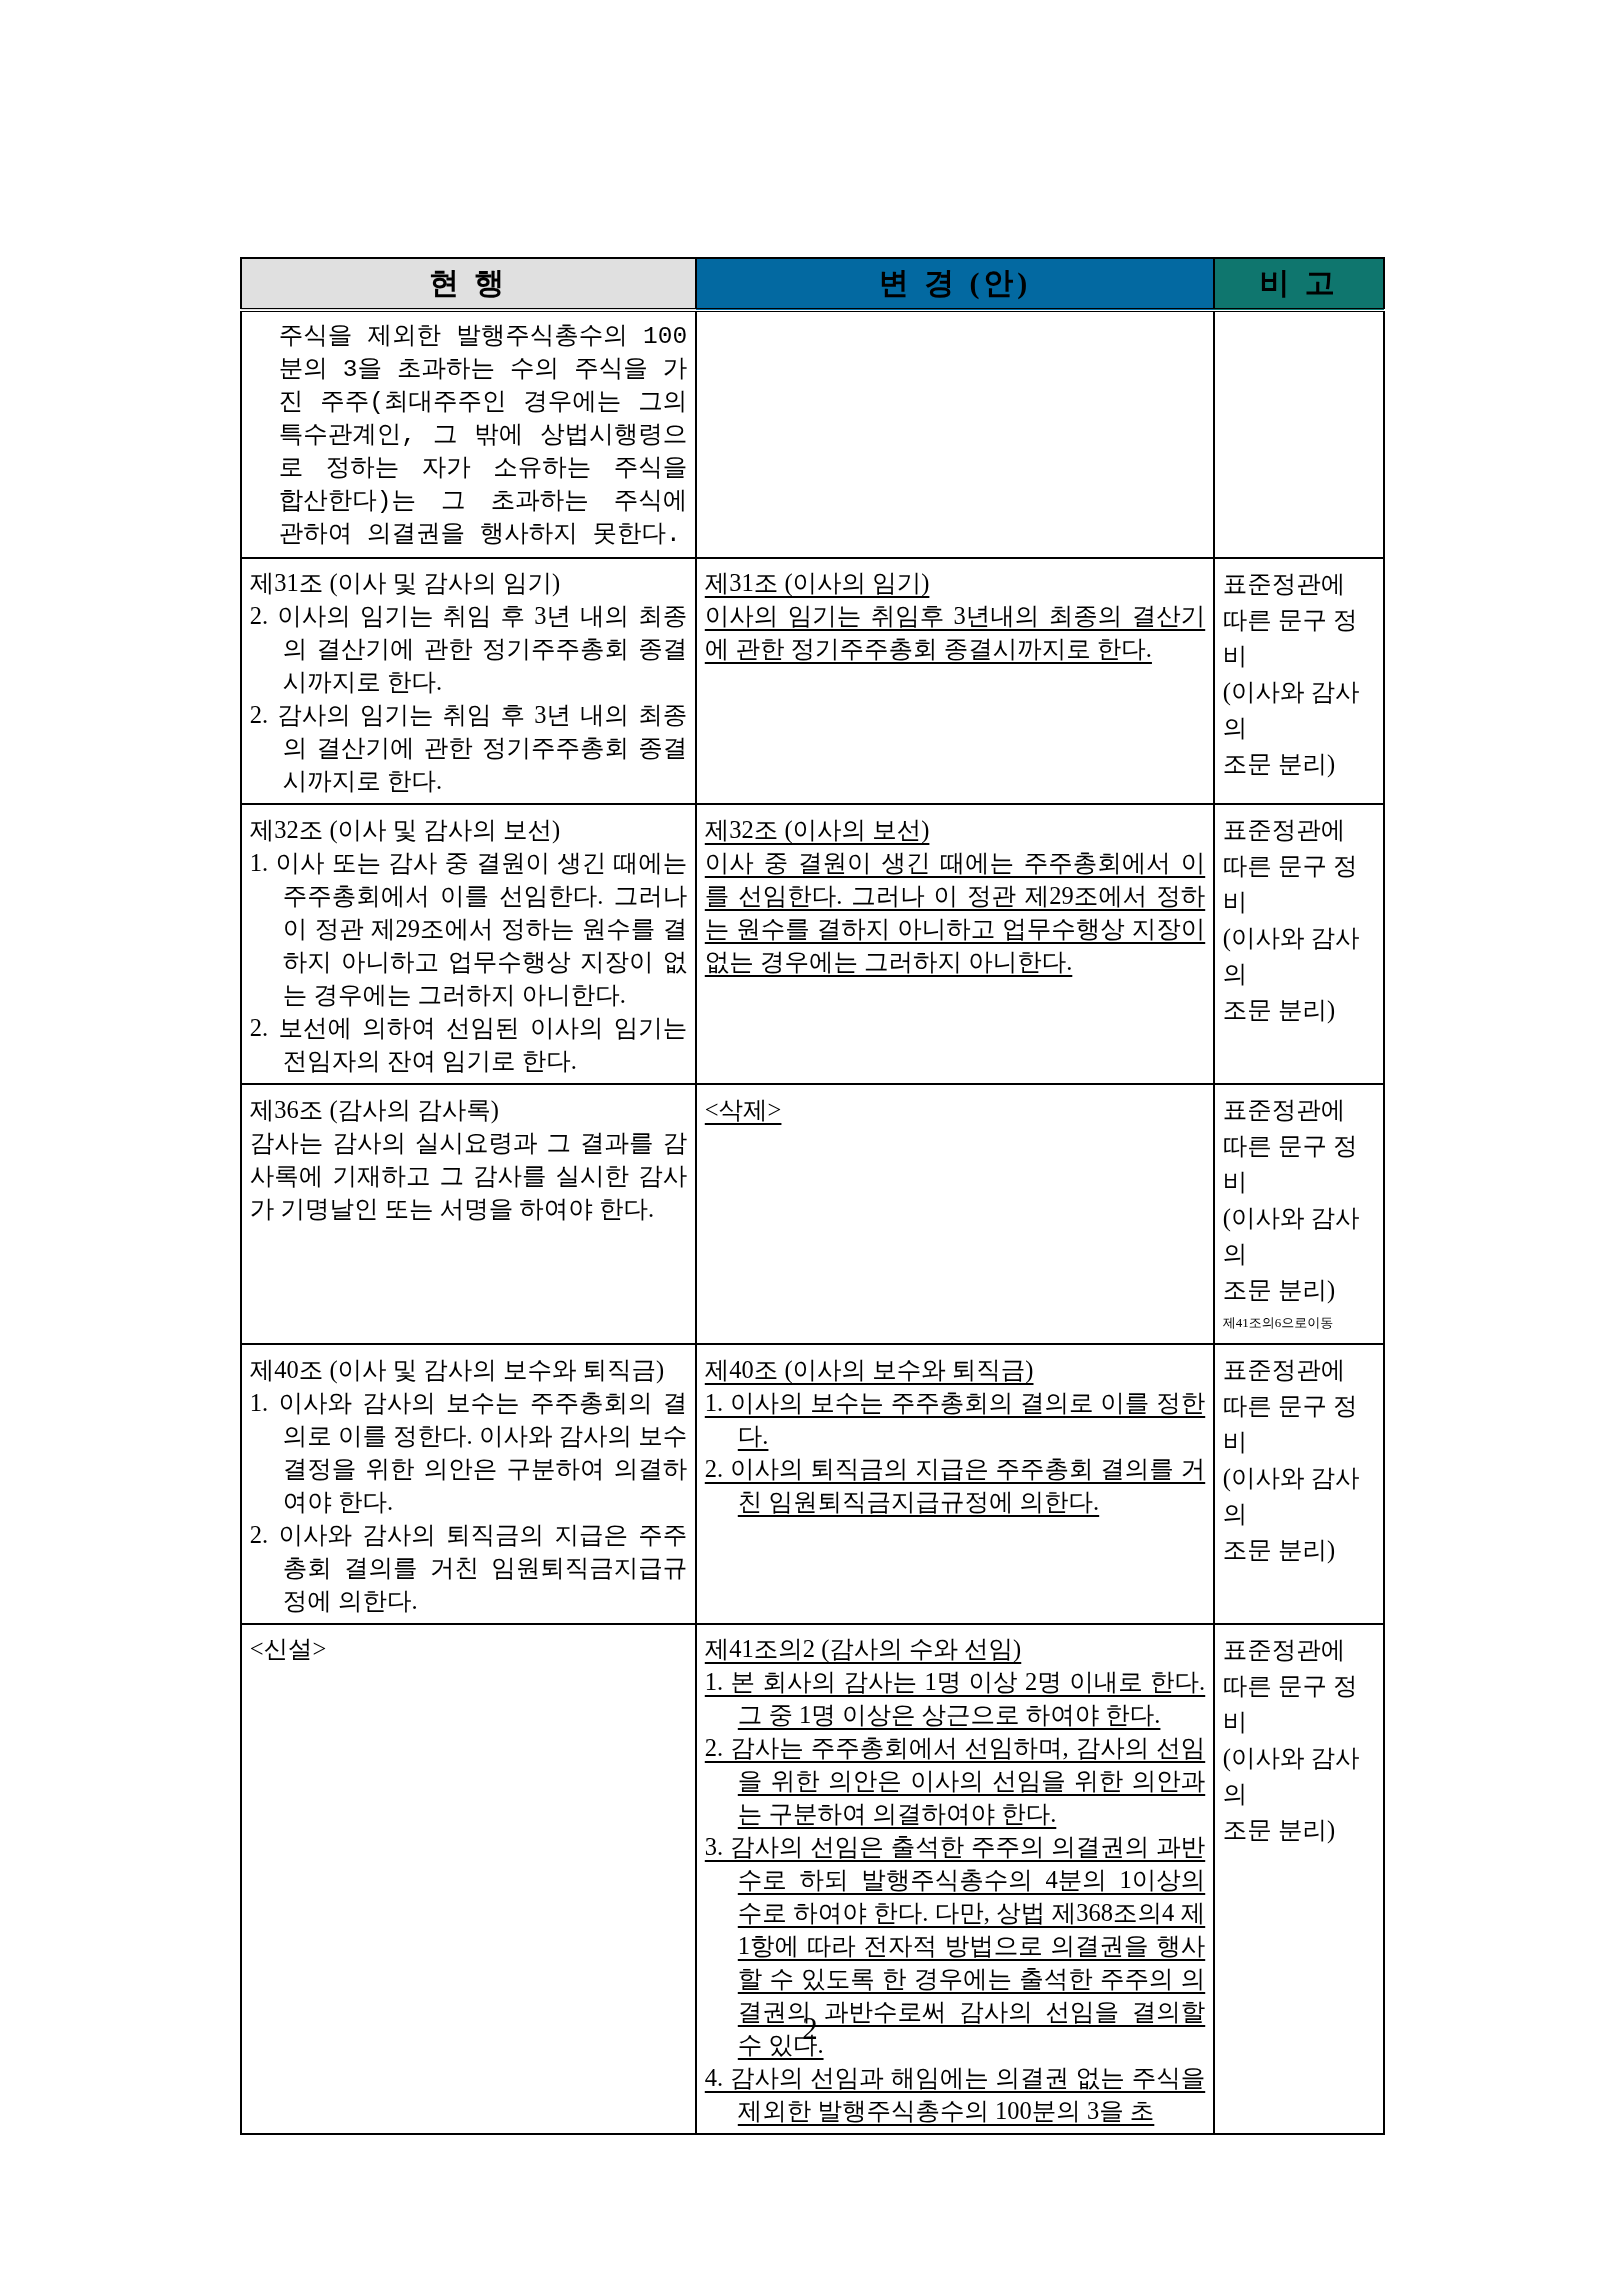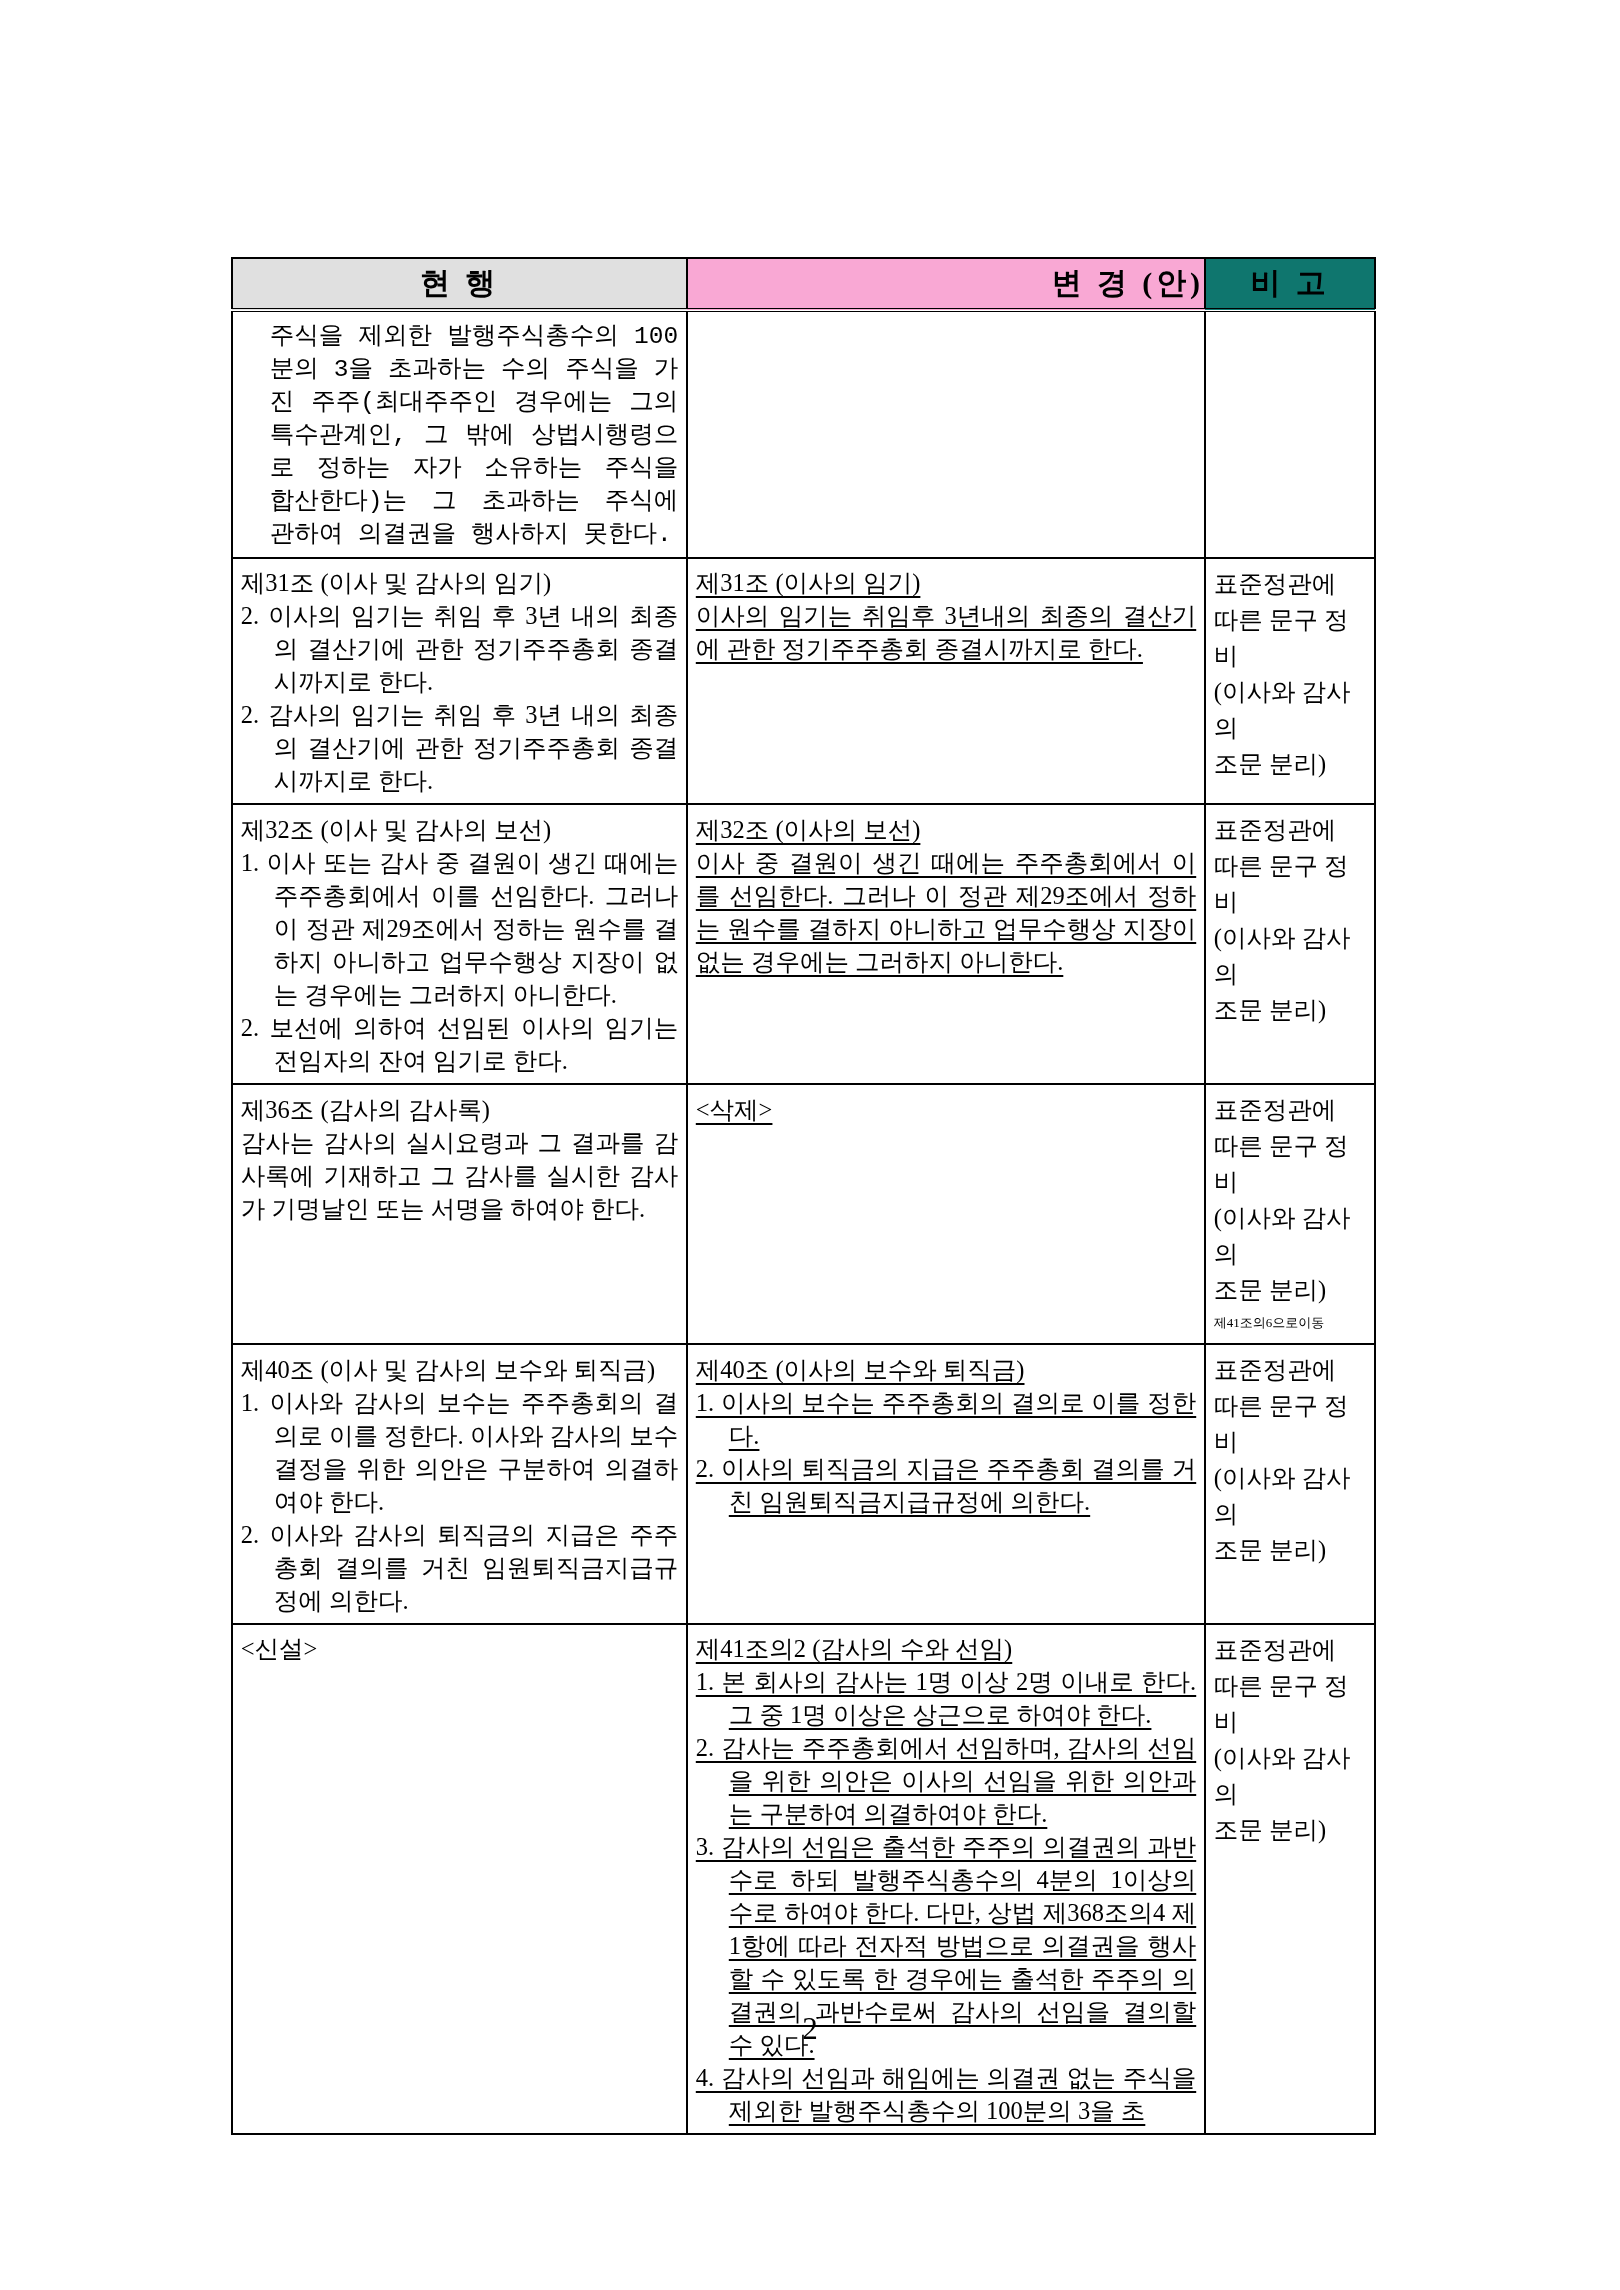--- a/index.html
+++ b/index.html
@@ -15,21 +15,21 @@
   }
   .sheet {
     position: relative;
     width: 1620px;
     height: 2291px;
     background: #ffffff;
     overflow: hidden;
   }
   table.amend {
     position: absolute;
-    left: 231px;
+    left: 240px;
     top: 257px;
     width: 1142px;
     border-collapse: collapse;
     table-layout: fixed;
     border: 2.9px solid #000;
   }
   col.c-cur { width: 455px; }
   col.c-prop { width: 518px; }
   col.c-rem { width: 170px; }
 
@@ -107,21 +107,21 @@
 
   <table class="amend">
     <colgroup>
       <col class="c-cur">
       <col class="c-prop">
       <col class="c-rem">
     </colgroup>
     <thead>
       <tr>
         <th class="hdr" style="background: rgb(224, 224, 224);">현  행</th>
-        <th class="hdr" style="background: #f9a8d4; text-align: right;">변 경 (안)</th>
+        <th class="hdr" style="background: #0369a1;">변 경 (안)</th>
         <th class="hdr" style="background: #0f766e;">비   고</th>
       </tr>
     </thead>
     <tbody id="rows-body">
         <tr>
       <td class="cell cur">
             <div class="para cont">주식을 제외한 발행주식총수의 100분의 3을 초과하는 수의 주식을 가진 주주(최대주주인 경우에는 그의 특수관계인, 그 밖에 상법시행령으로 정하는 자가 소유하는 주식을 합산한다)는 그 초과하는 주식에 관하여 의결권을 행사하지 못한다.</div>
           </td>
       <td class="cell prop"></td>
       <td class="cell remark"></td>

